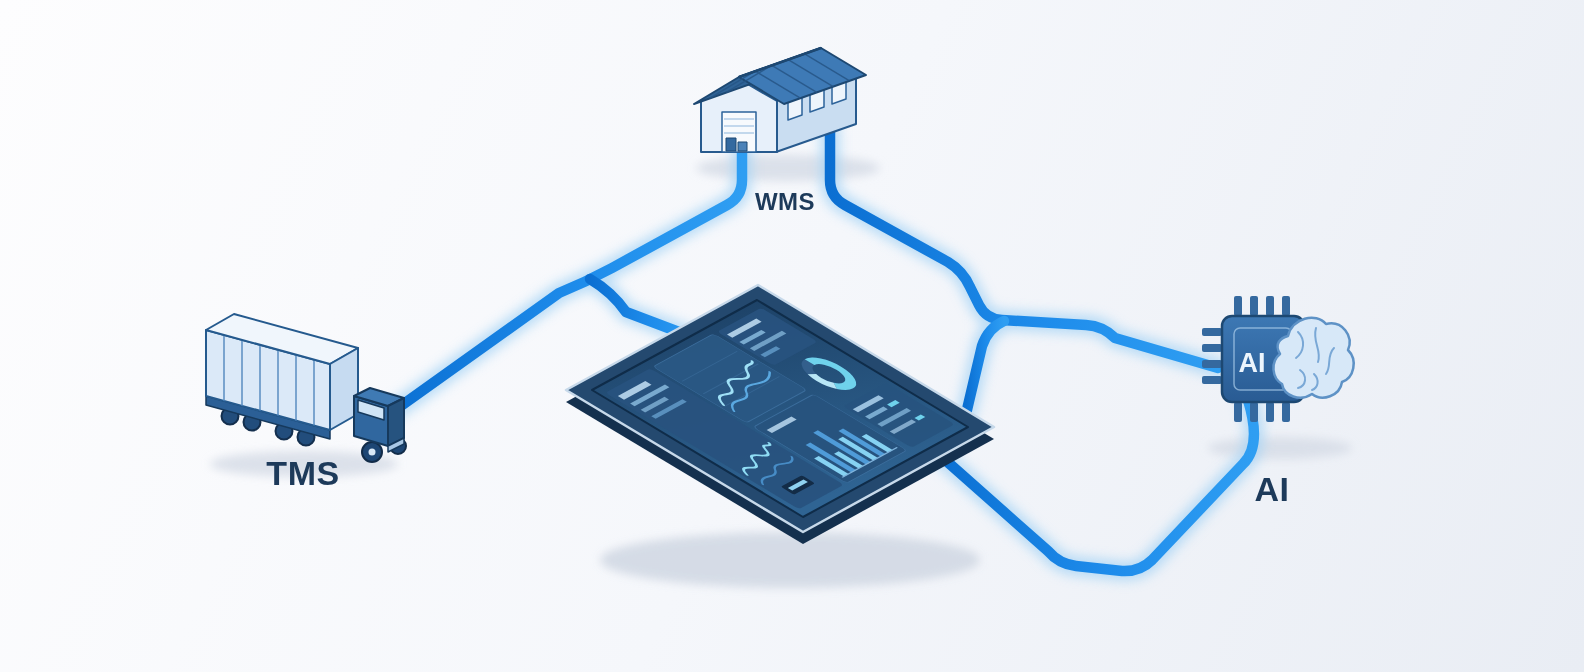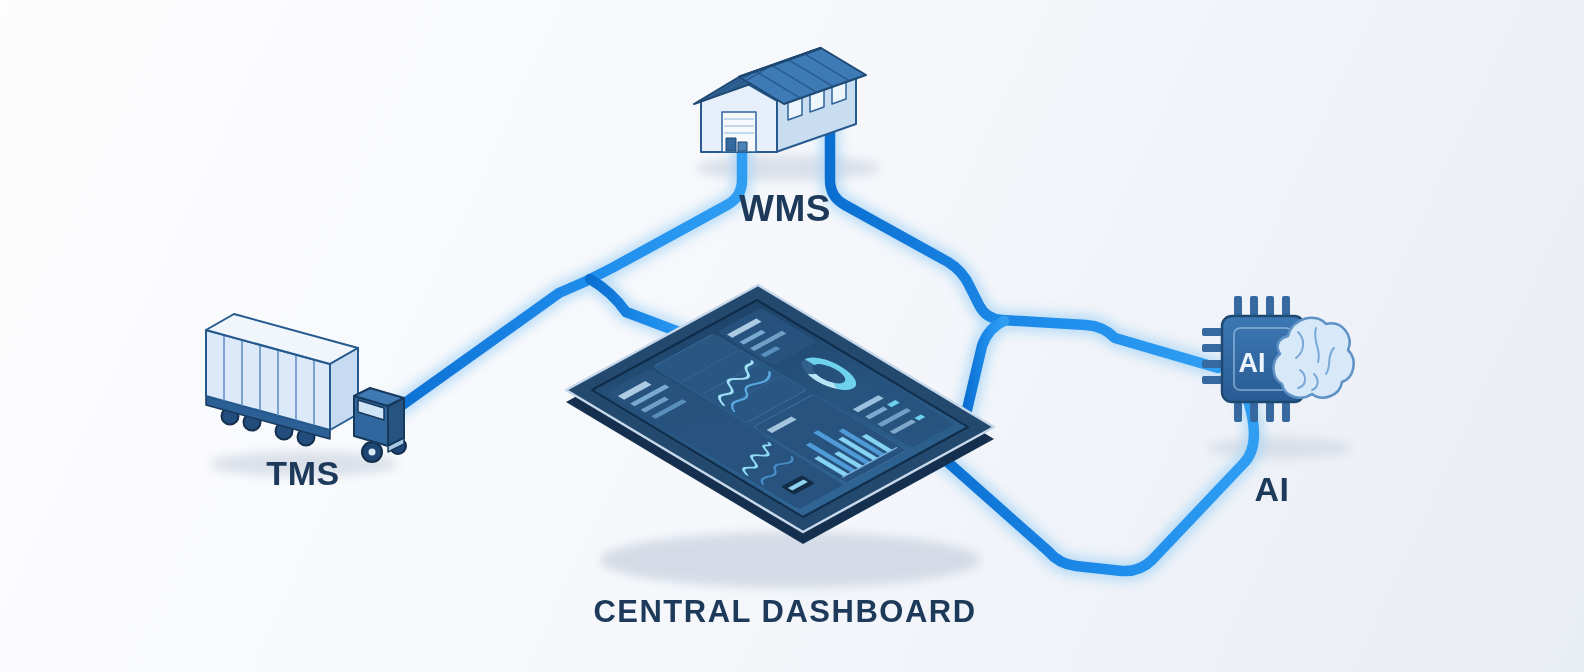--- a/index.html
+++ b/index.html
@@ -6,21 +6,21 @@
   .canvas{
     position:relative;width:1584px;height:672px;overflow:hidden;
     background:linear-gradient(115deg,#fdfdfe 0%,#f5f7fb 50%,#e9edf4 100%);
     font-family:"Liberation Sans",sans-serif;
   }
   .canvas svg{position:absolute;left:0;top:0;}
   .label{
     position:absolute;transform:translateX(-50%);
     font-weight:700;color:#1d3a5a;letter-spacing:.5px;white-space:nowrap;
   }
-  .label-wms{left:785px;top:188px;font-size:37px;}
+  .label-wms{left:785px;top:188px;font-size:24px;}
   .label-tms{left:303px;top:454px;font-size:34px;}
   .label-ai{left:1272px;top:470px;font-size:34px;}
   .label-dash{left:785px;top:594px;font-size:31px;letter-spacing:1.5px;}
   text{font-family:"Liberation Sans",sans-serif;}
 </style>
 </head>
 <body>
 
 <div class="canvas">
   <svg width="1584" height="672" viewBox="0 0 1584 672">
@@ -204,14 +204,13 @@
         <rect x="262" y="188" width="64" height="5" fill="#8fc0e4" opacity="0.7"></rect>
         <rect x="262" y="202" width="48" height="5" fill="#a8cdea" opacity="0.7"></rect>
         <rect x="316" y="202" width="14" height="5" fill="#6fd2ec"></rect>
       </g>
     </g>
   </svg>
 
   <div class="label label-wms">WMS</div>
   <div class="label label-tms">TMS</div>
   <div class="label label-ai">AI</div>
-  <div class="label label-dash">CENTRAL DASHBOARD</div>
 </div>
 
 </body></html>

